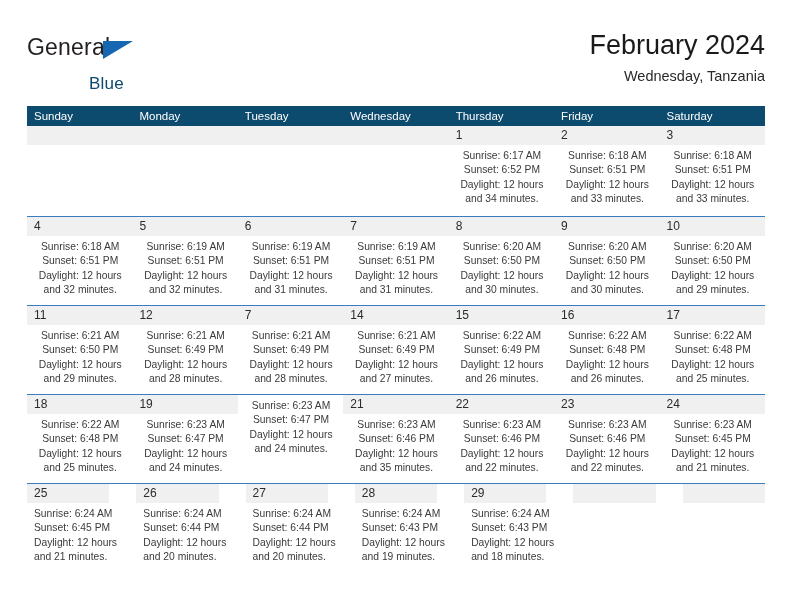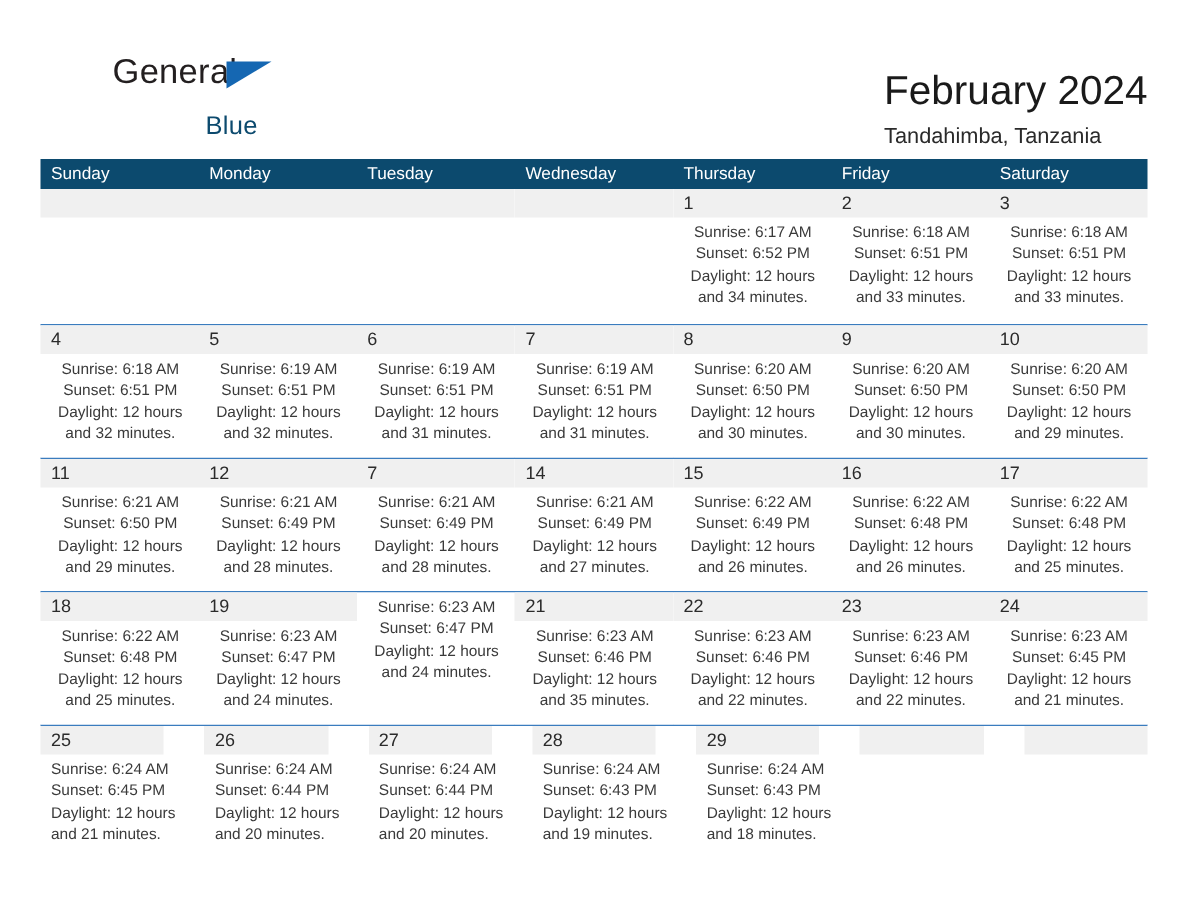--- a/index.html
+++ b/index.html
@@ -28,21 +28,20 @@
     top: 28px;
     right: 27px;
     height: 70px;
   }
   .brand {
     position: absolute;
     left: 0;
     top: 6px;
     width: 230px;
     height: 56px;
-    margin-left: 48px;
   }
   .brand-general {
     position: absolute;
     left: 0;
     top: 0;
     font-size: 23px;
     letter-spacing: 0.2px;
     color: #231f20;
     font-family: "Liberation Sans", sans-serif;
   }
@@ -60,21 +59,22 @@
     left: 62px;
     top: 40px;
     font-size: 17px;
     letter-spacing: 0.2px;
     color: #0c4a6e;
   }
 
   .title-wrap {
     position: absolute;
     right: 0;
-    top: 16px;
+    top: 1px;
+    text-align: right;
   }
   .cal-title {
     font-size: 27px;
     color: #1a1a1a;
     font-weight: normal;
     line-height: 32px;
     white-space: nowrap;
   }
   .cal-subtitle {
     font-size: 14.5px;
@@ -160,21 +160,21 @@
   <div class="top-bar">
 
     <div class="brand">
       <span class="brand-general">General</span>
       <span class="brand-triangle"></span>
       <span class="brand-blue">Blue</span>
     </div>
 
     <div class="title-wrap">
       <div class="cal-title">February 2024</div>
-      <div class="cal-subtitle">Tandahimba, Tanzania</div>
+      <div class="cal-subtitle">Wednesday, Tanzania</div>
     </div>
 
   </div>
 
   <div class="calendar">
 
     <div class="weekday-row">
       <div class="weekday">Sunday</div>
       <div class="weekday">Monday</div>
       <div class="weekday">Tuesday</div>

